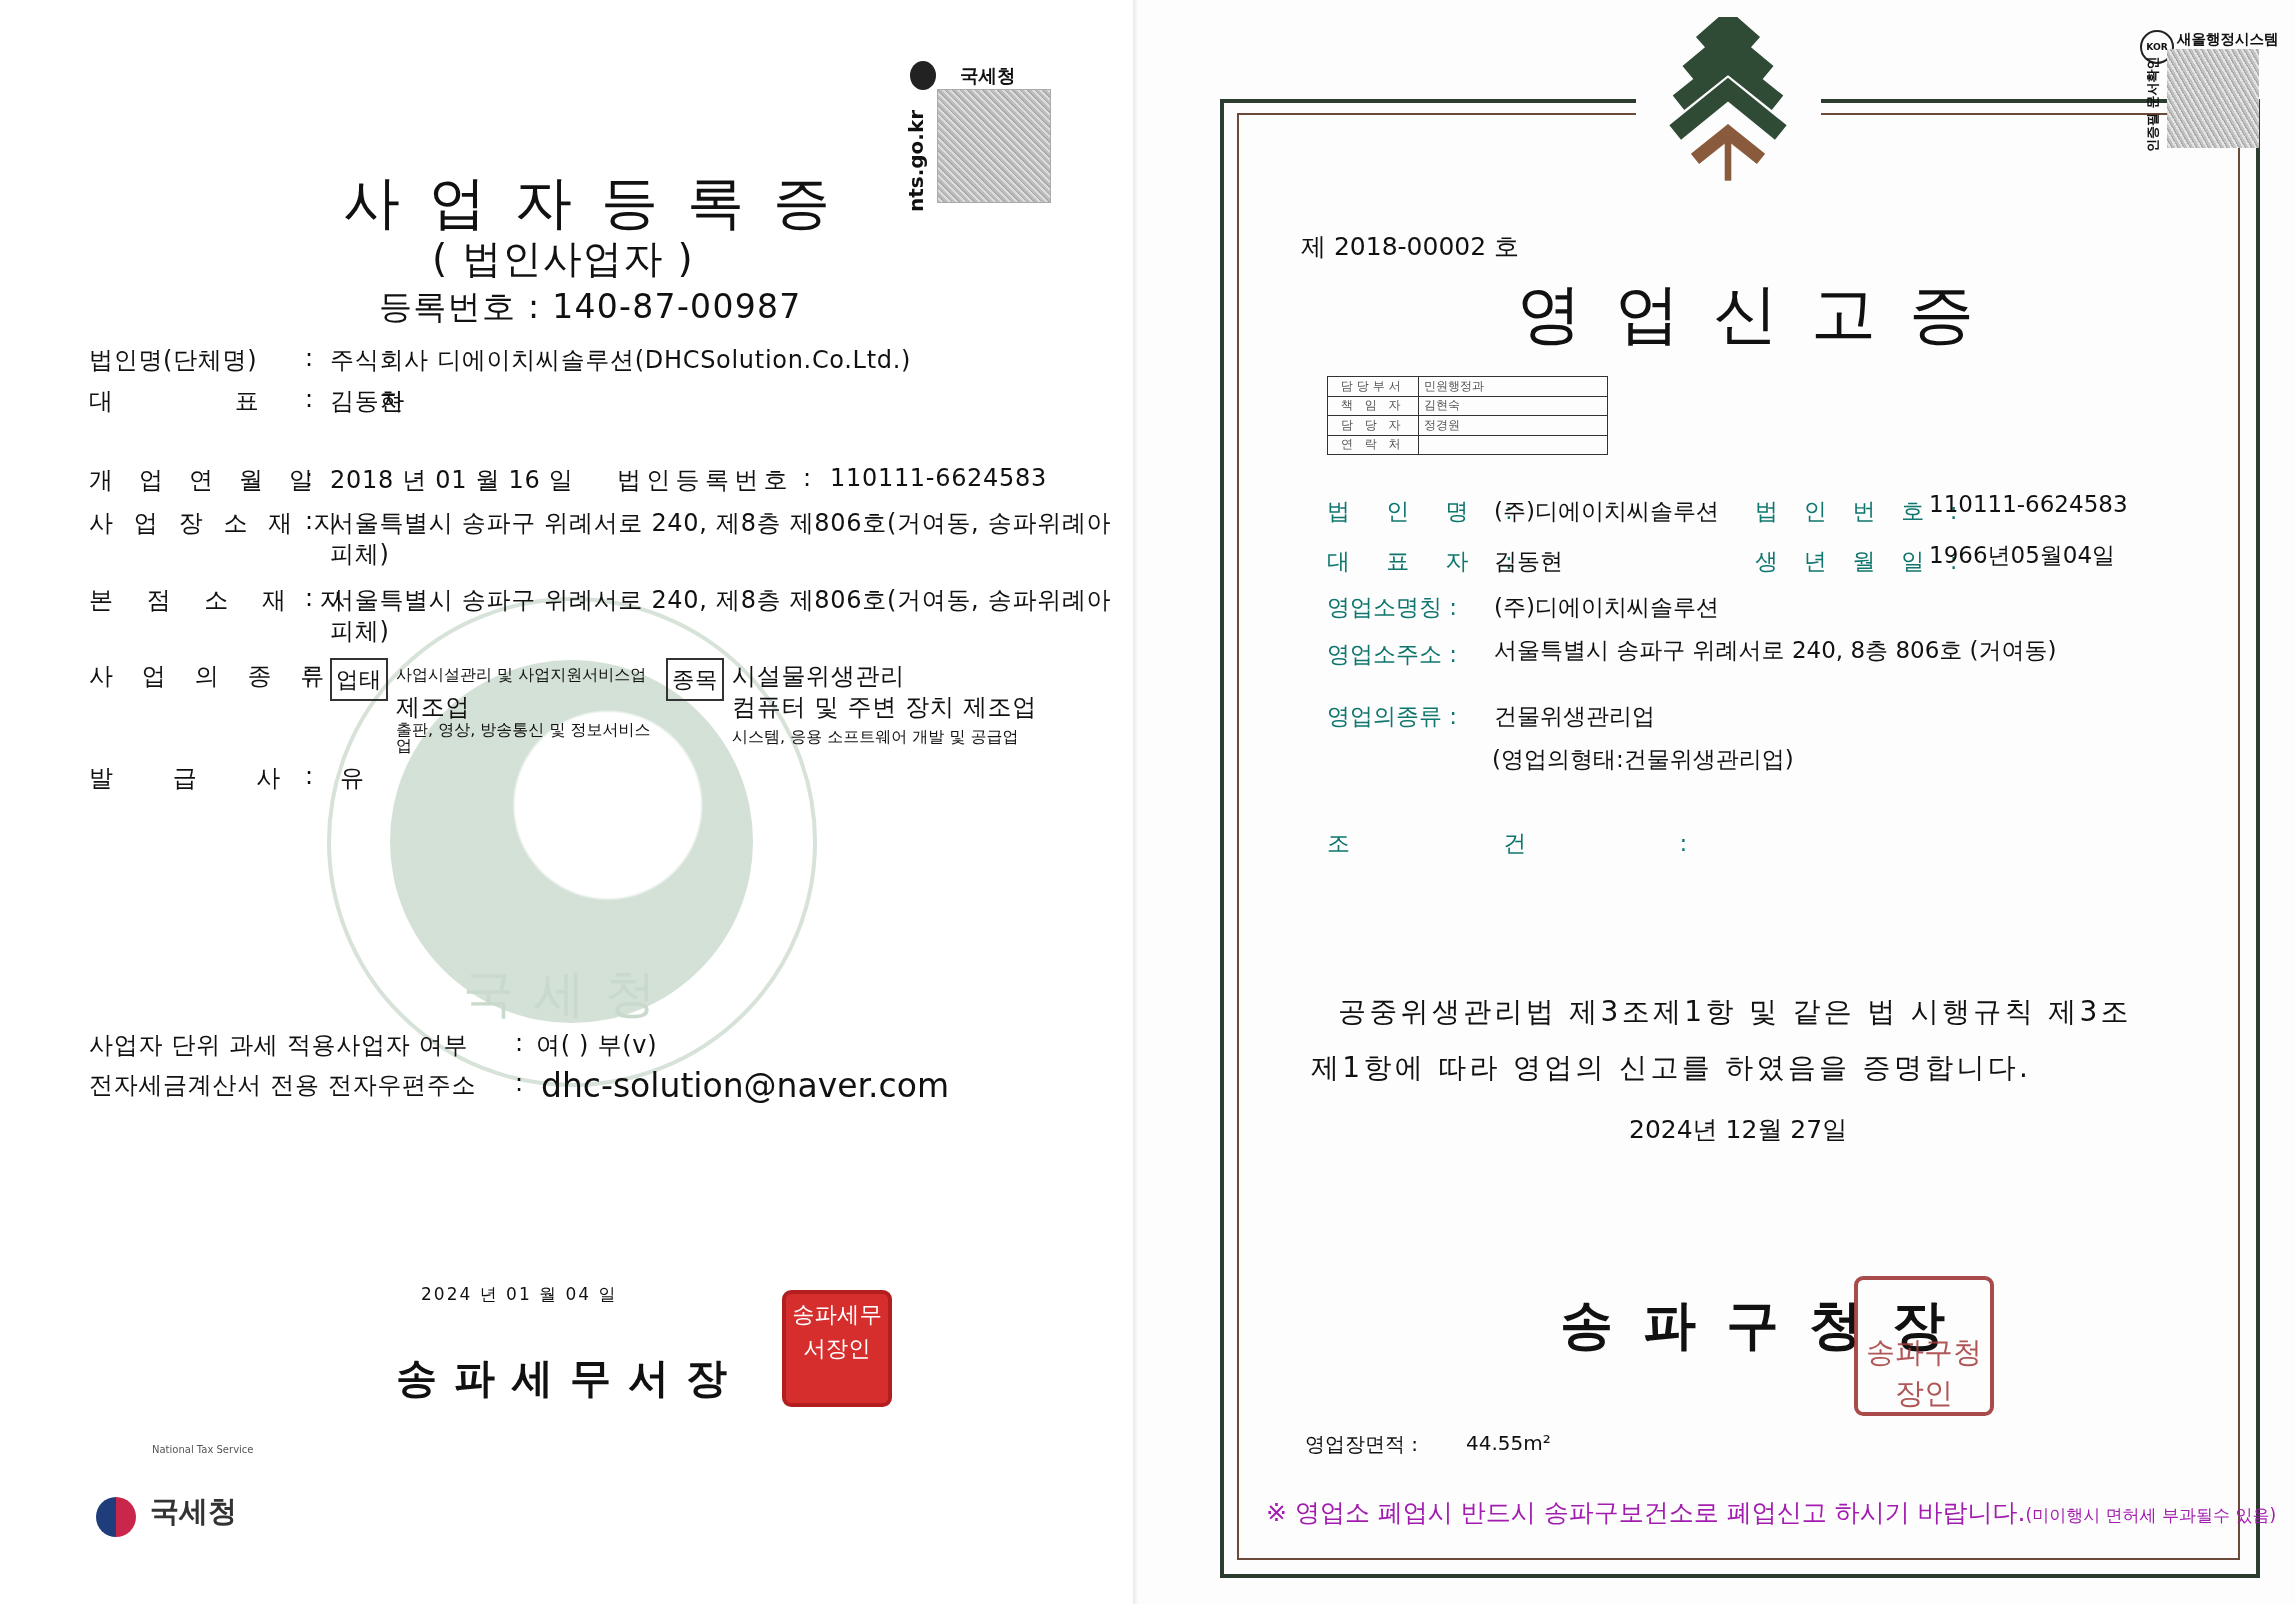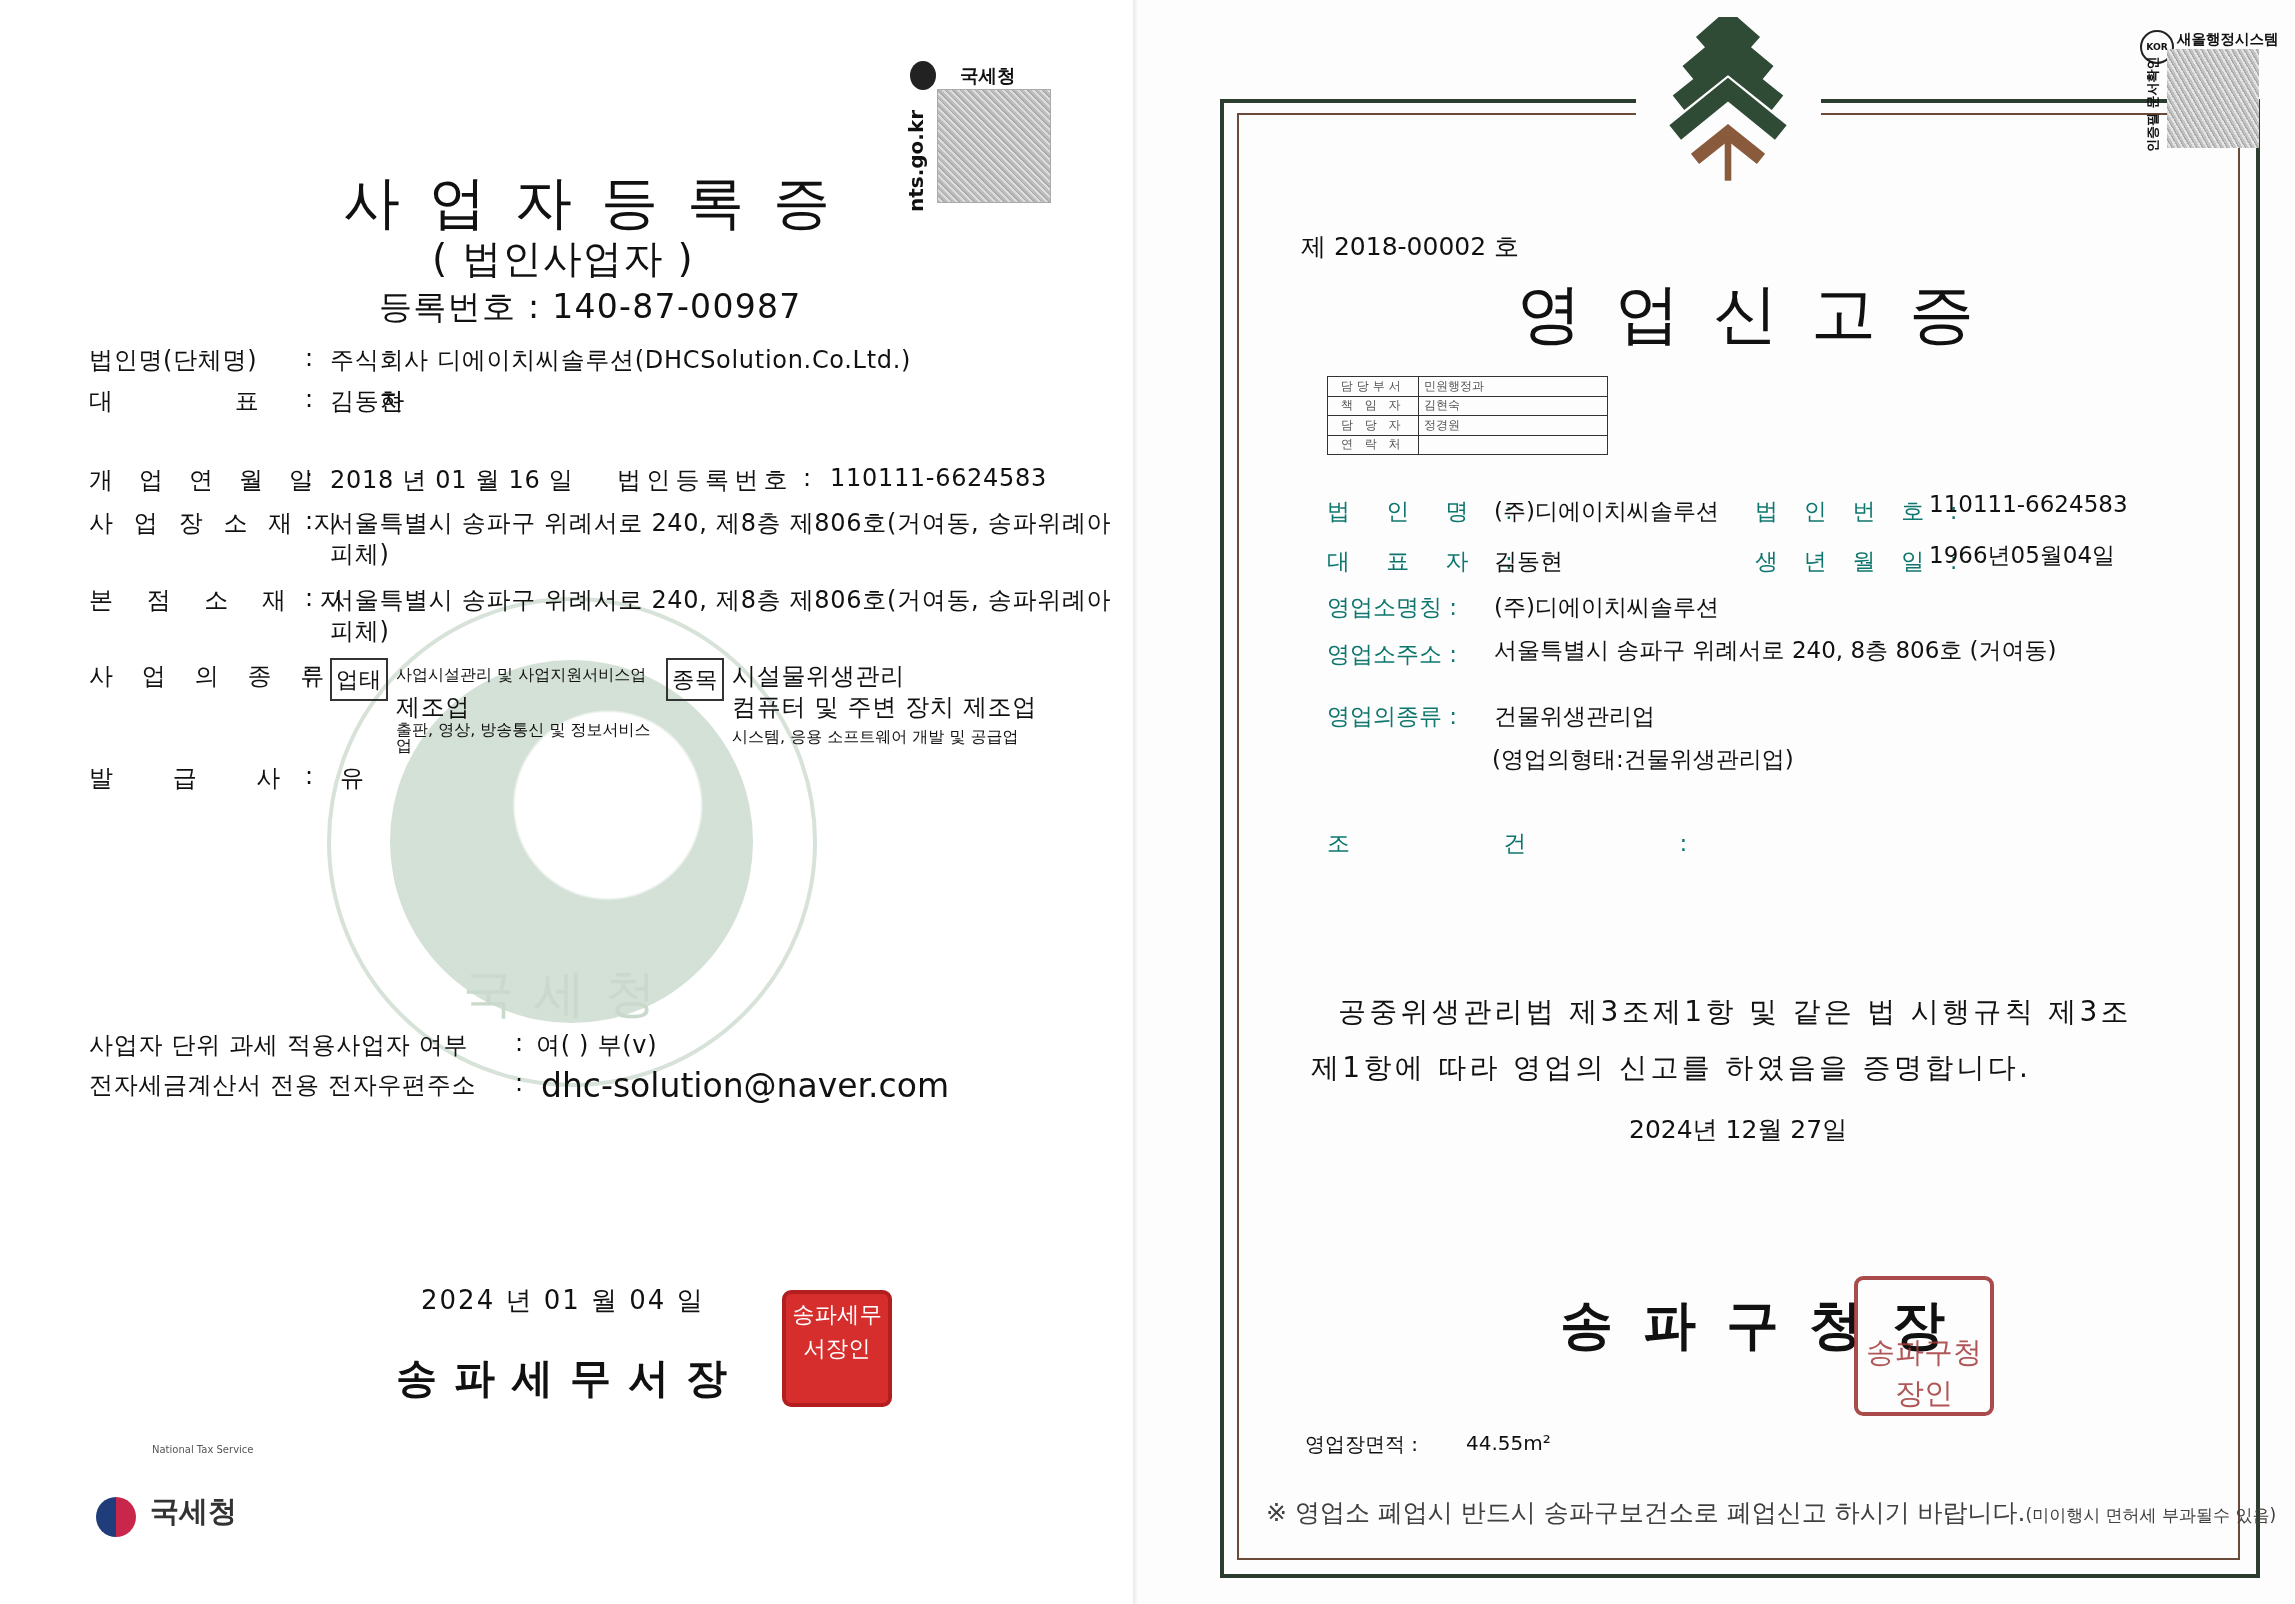--- a/index.html
+++ b/index.html
@@ -20,21 +20,21 @@
   .boxed { display:inline-block; border:2px solid #333; padding:4px 4px; font-size:22.4px; }
   .tiny { font-size:16px; }
   .email { left:541px; top:1066px; font-size:33px; letter-spacing:0; }
   .nts-qr { left:937px; top:89px; width:112px; height:112px; background:repeating-linear-gradient(45deg,#bdbdbd 0 2px,#dcdcdc 2px 4px,#a9a9a9 4px 5.3px); border:0.7px solid #aaa; }
   .nts-vert { left:904px; top:106px; font-size:20px; font-weight:bold; transform-origin:left top; transform:rotate(-90deg) translate(-106px,0); }
   .nts-kr { left:960px; top:63px; font-size:18.5px; font-weight:bold; }
   .nts-face { left:910px; top:61px; width:26px; height:29px; border-radius:50%; background:#222; }
   .watermark { left:327px; top:597px; width:482px; height:482px; border-radius:50%; border:4px solid #d7e2d9; }
   .wm-inner { position:absolute; left:59px; top:59px; width:363px; height:363px; border-radius:50%; background:radial-gradient(circle at 60% 40%, #ffffff 0 30%, #c9d9cc 31% 100%); opacity:0.8; }
   .wm-text { position:absolute; left:132px; top:359px; font-size:51px; color:#c9d9cc; letter-spacing:20px; }
-  .l-date { left:421px; top:1283px; font-size:26px; letter-spacing:2px; }
+  .l-date { left:421px; top:1283px; font-size:17px; letter-spacing:2px; }
   .l-issuer { left:396px; top:1351px; font-size:41px; letter-spacing:17px; font-weight:bold; }
   .seal { border-radius:9.2px; }
   .seal-left { left:782px; top:1290px; width:102px; height:109px; background:#d62d2d; border:4px solid #b31f1f; color:#fff; font-size:26px; line-height:46px; text-align:center; }
   .nts-logo { left:96px; top:1497px; width:40px; height:40px; border-radius:50%; background:conic-gradient(#c8264a 0 50%, #1e3d7a 50% 100%); }
   .nts-logo-text { left:150px; top:1492px; font-size:29px; font-weight:bold; color:#333; }
   .nts-logo-sub { left:152px; top:1444px; font-size:10px; color:#555; }
 
   
   .frame-outer { position:absolute; left:1220px; top:99px; width:1032px; height:1471px; border:4.6px solid #2c3c2e; }
   .frame-inner { position:absolute; left:1237px; top:113px; width:999px; height:1443px; border:2px solid #6b4a3a; }
@@ -51,21 +51,21 @@
   .contact-table td.k { width:79px; text-align:center; letter-spacing:4px; }
   .contact-table td.v { width:178px; }
   .r-row { font-size:23px; }
   .r-label { color:#0f766e; }
   .r-body { left:1338px; font-size:28px; letter-spacing:3.3px; }
   .r-date { left:1629px; top:1113px; font-size:25px; }
   .r-issuer { left:1560px; top:1290px; font-size:53px; letter-spacing:30px; font-weight:bold; }
   .seal-right { left:1854px; top:1276px; width:132px; height:132px; border:4px solid #9b2c2c; color:#a33a3a; font-size:30px; line-height:59px; text-align:center; background:transparent; opacity:0.85; }
   .r-area-label { left:1305px; top:1431px; font-size:20px; }
   .r-area-val { left:1466px; top:1431px; font-size:20px; }
-  .r-notice { left:1266px; top:1496px; font-size:25px; color:#404040; }
+  .r-notice { left:1266px; top:1496px; font-size:25px; color:#a21caf; }
   .r-notice small { font-size:17px; }
 </style>
 </head>
 <body>
 
 <div id="doc-left" class="doc">
 
   <div class="abs watermark">
     <div class="wm-inner"></div>
     <span class="wm-text">국세청</span>

